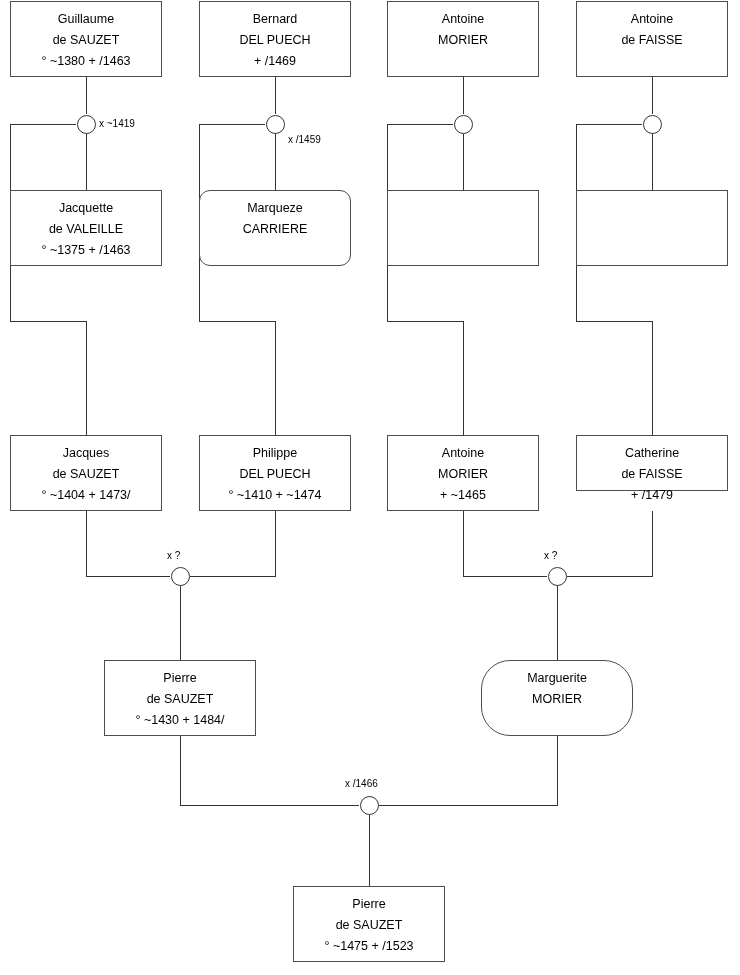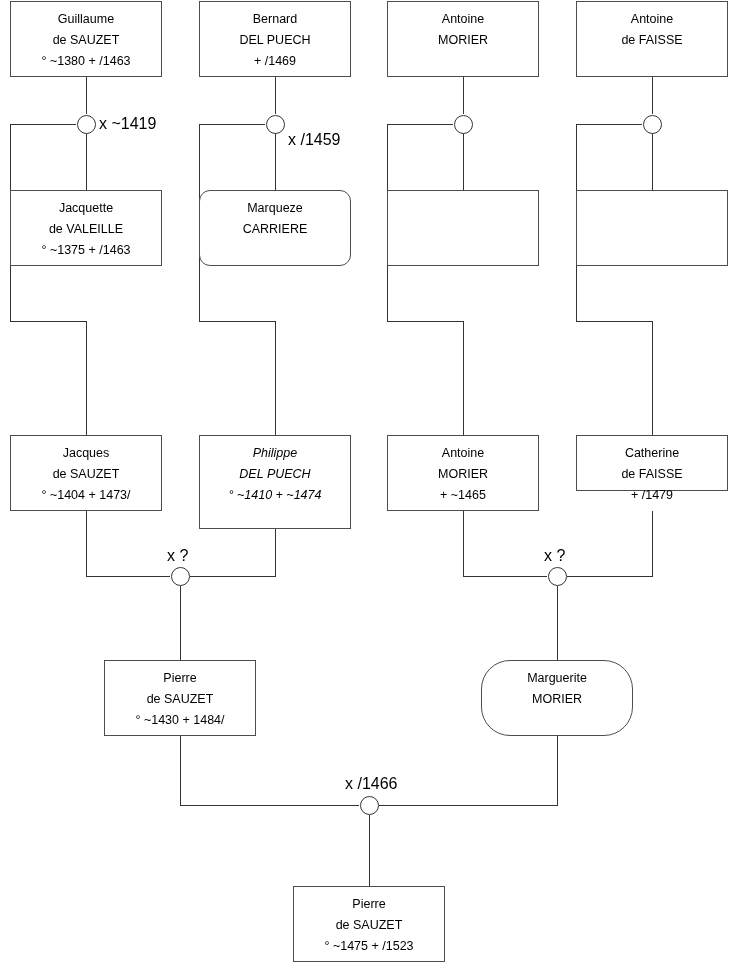--- a/index.html
+++ b/index.html
@@ -52,21 +52,21 @@
     box-sizing: border-box;
     width: 19px;
     height: 19px;
     border: 1px solid #333333;
     border-radius: 50%;
     background: #ffffff;
     z-index: 4;
   }
   .union-label {
     position: absolute;
-    font-size: 16px;
+    font-size: 10px;
     line-height: 14px;
     color: #000000;
     white-space: nowrap;
     z-index: 5;
   }
 </style>
 </head>
 <body>
 
 <div id="chart-root">
@@ -129,21 +129,21 @@
         <span class="person-line">Marqueze</span>
         <span class="person-line">CARRIERE</span>
       </div>
       <div class="person-box" style="left: 387px; top: 190px; width: 152px; height: 76px;"></div>
       <div class="person-box" style="left: 576px; top: 190px; width: 152px; height: 76px;"></div>
       <div class="person-box" style="left: 10px; top: 435px; width: 152px; height: 76px;">
         <span class="person-line">Jacques</span>
         <span class="person-line">de SAUZET</span>
         <span class="person-line">° ~1404 + 1473/</span>
       </div>
-      <div class="person-box" style="left: 199px; top: 435px; width: 152px; height: 94px; font-style: italic;">
+      <div class="person-box" style="left: 199px; top: 435px; width: 152px; height: 76px;">
         <span class="person-line">Philippe</span>
         <span class="person-line">DEL PUECH</span>
         <span class="person-line">° ~1410 + ~1474</span>
       </div>
       <div class="person-box" style="left: 387px; top: 435px; width: 152px; height: 76px;">
         <span class="person-line">Antoine</span>
         <span class="person-line">MORIER</span>
         <span class="person-line">+ ~1465</span>
       </div>
       <div class="person-box" style="left: 576px; top: 435px; width: 152px; height: 56px;">

